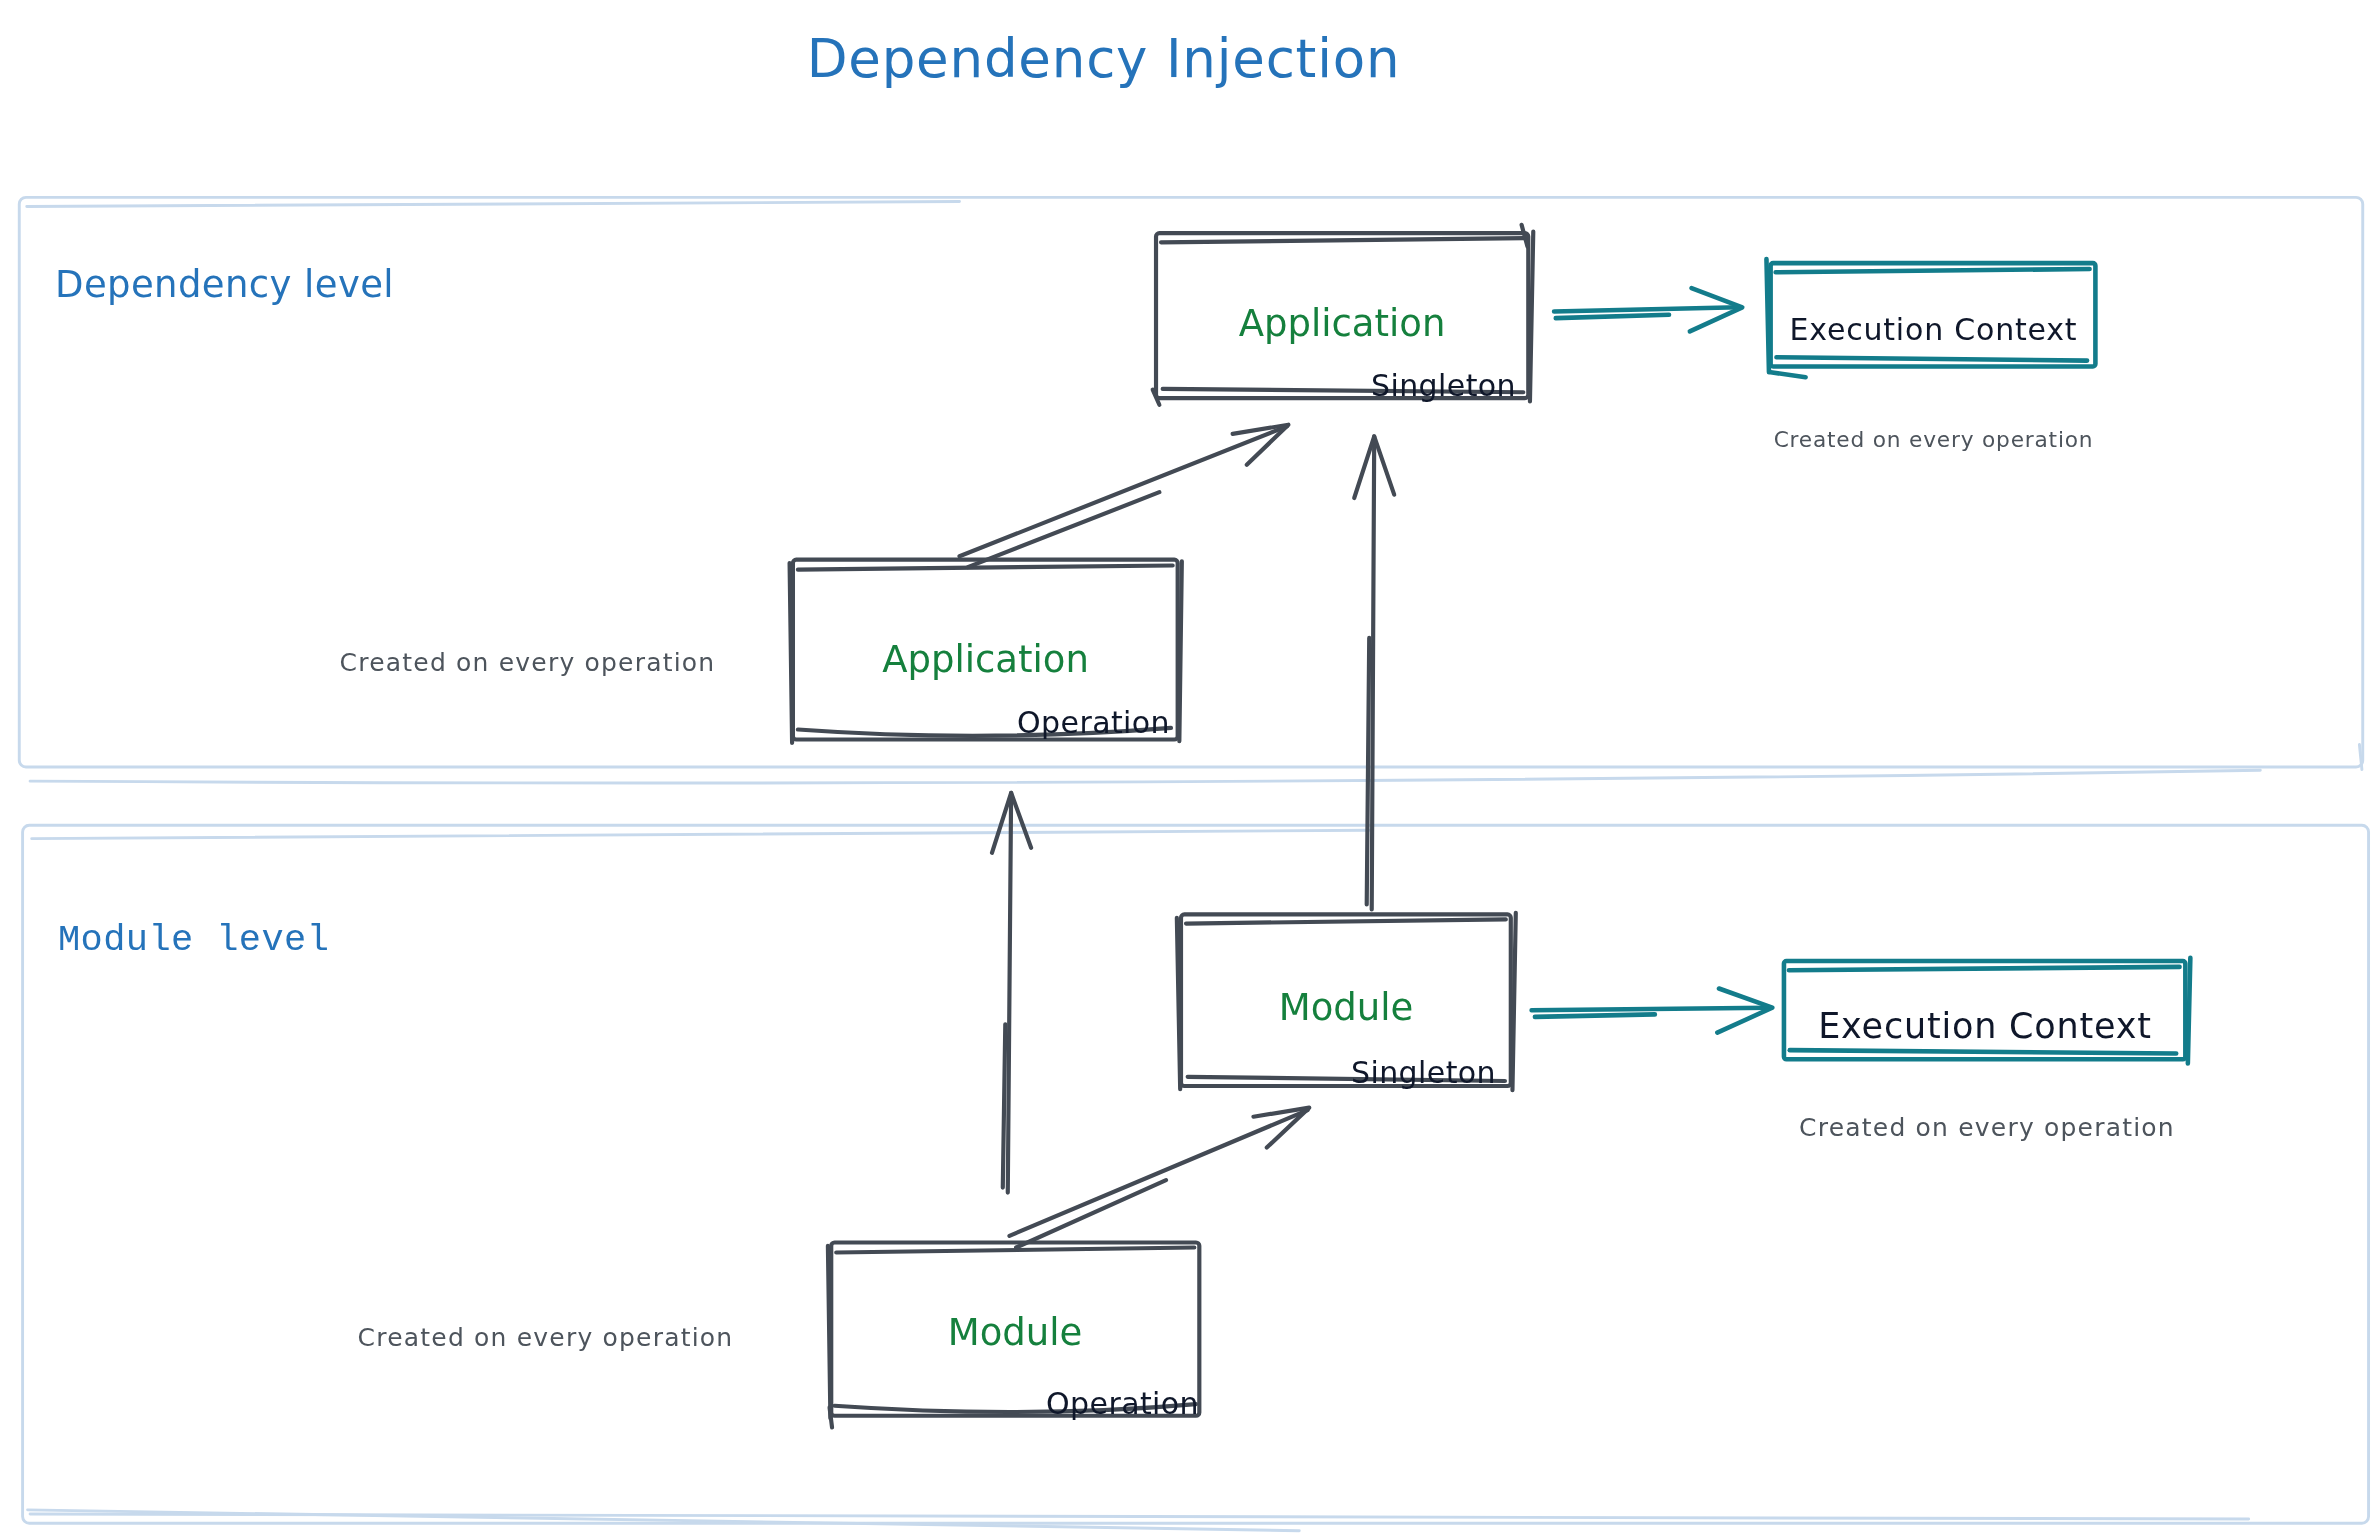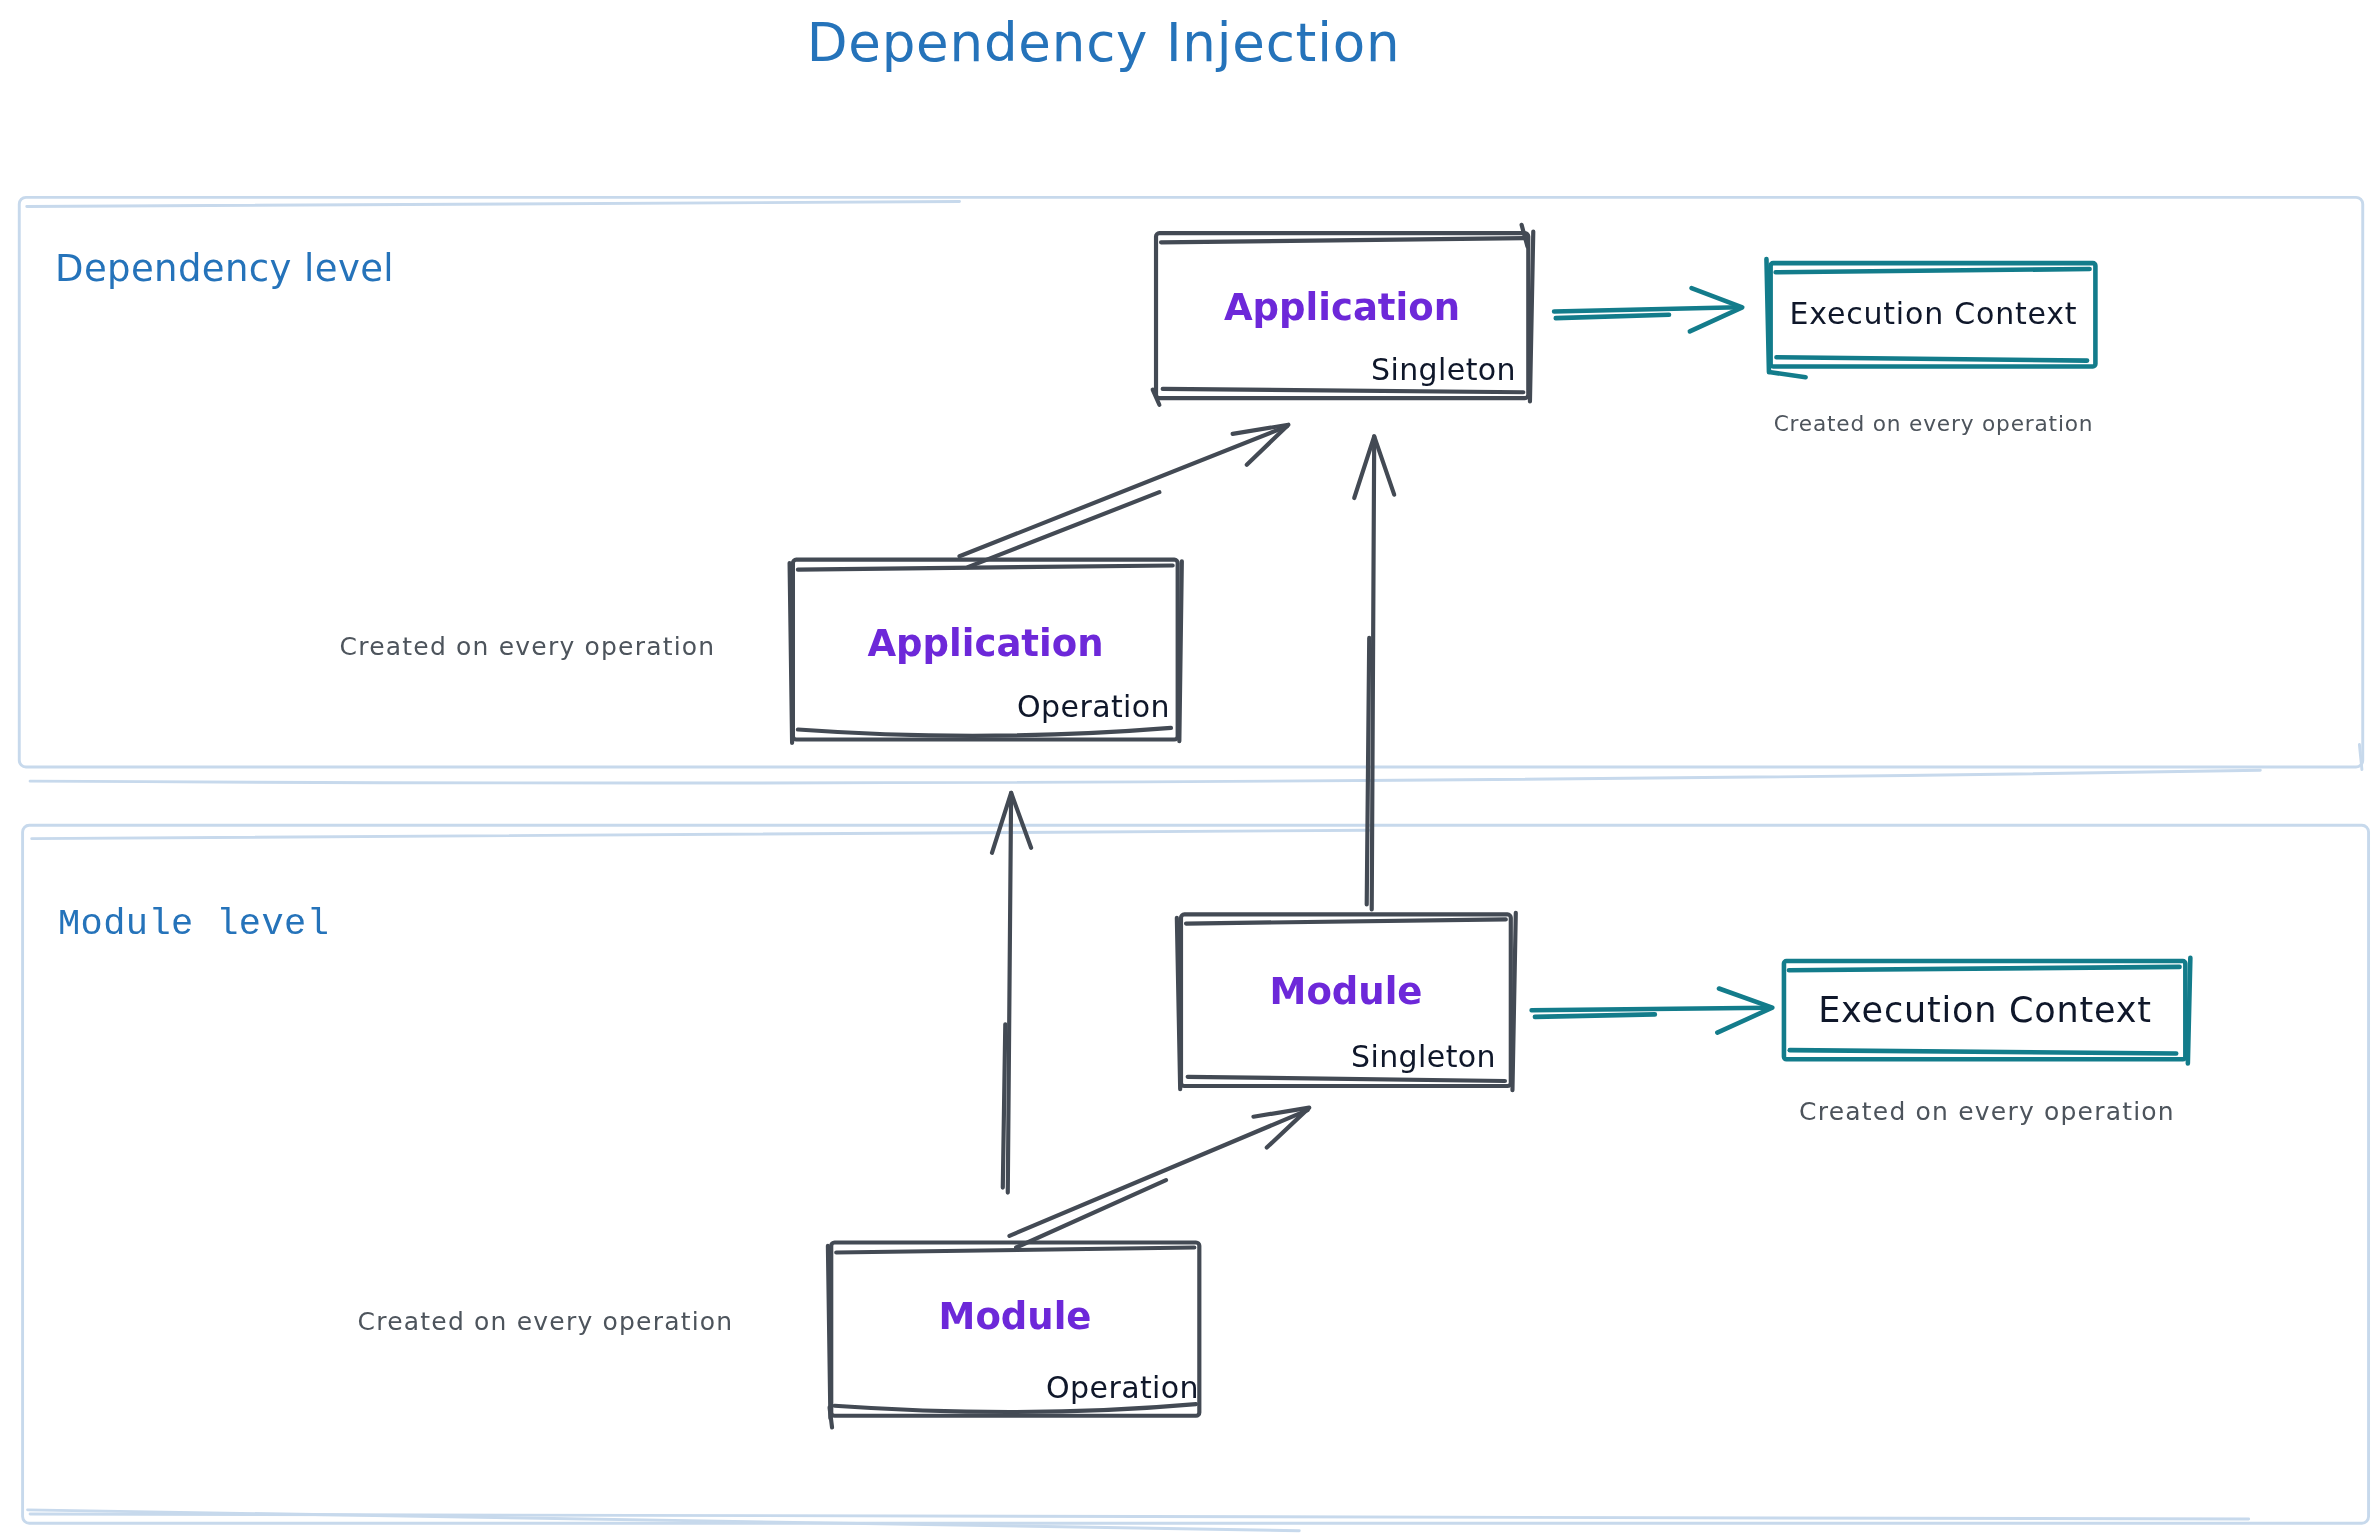--- a/index.html
+++ b/index.html
@@ -5,23 +5,23 @@
   html, body { margin: 0; padding: 0; background: #ffffff; }
   #canvas {
     position: relative;
     width: 2377px;
     height: 1534px;
     background: #ffffff;
     font-family: "DejaVu Sans", "Liberation Sans", sans-serif;
     overflow: hidden;
   }
   #strokes { position: absolute; left: 0; top: 0; }
-  .lbl { position: absolute; line-height: 1.12; white-space: nowrap; }
+  .lbl { position: absolute; line-height: 1.12; white-space: nowrap; margin-top: 16px; }
   .blue   { color: #2573ba; }
-  .dark   { color: #6d28d9; font-weight: bold; }
+  .dark   { color: #15803d; }
   .teal   { color: #0f172a; }
   .gray   { color: #4d545c; }
   .center { text-align: center; white-space: normal; }
   .right  { text-align: right; }
 
   .t-title    { left: 733px; top: 13.3px;  width: 741px; font-size: 53px; letter-spacing: 0.8px; }
   .t-subtitle { left: 733px; top: 108px; width: 741px; font-size: 28px; letter-spacing: 0.4px; }
 
   .sec-label-app    { left: 55px; top: 248px;  font-size: 37px; letter-spacing: 0.4px; }
   .sec-label-module { left: 58px; top: 904px; font-size: 37px; letter-spacing: 0.4px; font-family: Liberation Mono, monospace; }

